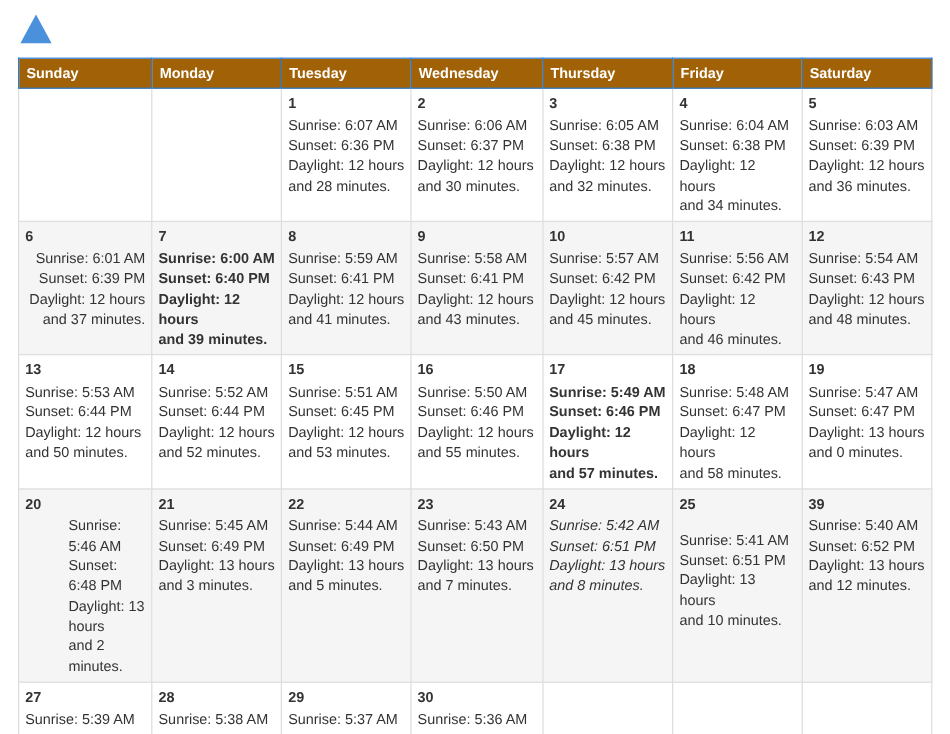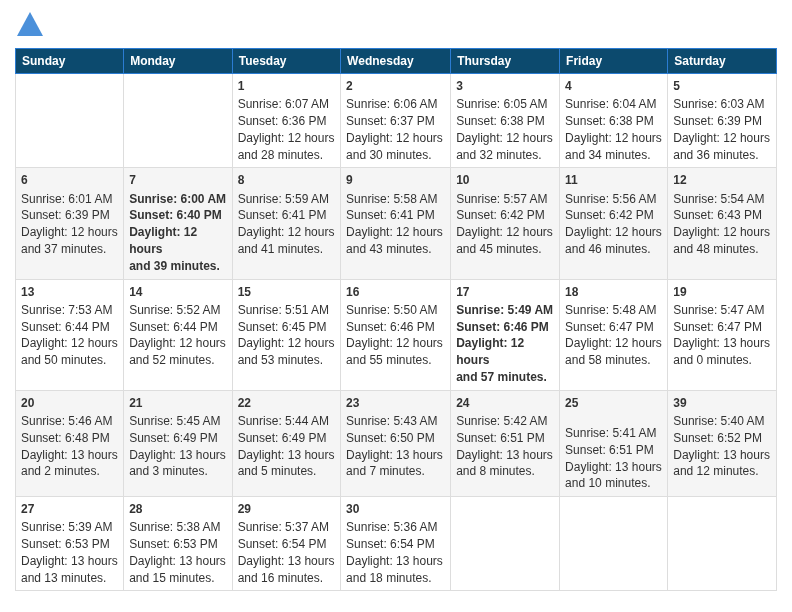--- a/index.html
+++ b/index.html
@@ -56,21 +56,21 @@
     .subtitle {
       font-size: 14px;
       color: #333;
     }
     .calendar {
       width: 100%;
       border-collapse: collapse;
       border: 1px solid #ccc;
     }
     .calendar th {
-      background-color: #0c4a6e;
+      background-color: #a16207;
       color: white;
       text-align: left;
       padding: 5px 6px;
       font-size: 12px;
       font-weight: bold;
       border: 1px solid #2b7cd3;
     }
     .calendar td {
       vertical-align: top;
       padding: 4px 5px;
@@ -169,21 +169,21 @@
             <span class="day-number">5</span>
             <div class="day-info" style="white-space: pre-line;">Sunrise: 6:03 AM
 Sunset: 6:39 PM
 Daylight: 12 hours
 and 36 minutes.</div>
           </td>
         </tr>
         <tr class="row-even">
           <td>
             <span class="day-number">6</span>
-            <div class="day-info" style="white-space: pre-line;">Sunrise: 6:01 AM
+            <div class="day-info" style="white-space: pre-line; text-align: right;">Sunrise: 6:01 AM
 Sunset: 6:39 PM
 Daylight: 12 hours
 and 37 minutes.</div>
           </td>
           <td>
             <span class="day-number">7</span>
             <div class="day-info" style="white-space: pre-line; font-weight: bold;">Sunrise: 6:00 AM
 Sunset: 6:40 PM
 Daylight: 12 hours
 and 39 minutes.</div>
@@ -220,21 +220,21 @@
             <span class="day-number">12</span>
             <div class="day-info" style="white-space: pre-line;">Sunrise: 5:54 AM
 Sunset: 6:43 PM
 Daylight: 12 hours
 and 48 minutes.</div>
           </td>
         </tr>
         <tr class="row-odd">
           <td>
             <span class="day-number">13</span>
-            <div class="day-info" style="white-space: pre-line;">Sunrise: 7:53 AM
+            <div class="day-info" style="white-space: pre-line;">Sunrise: 5:53 AM
 Sunset: 6:44 PM
 Daylight: 12 hours
 and 50 minutes.</div>
           </td>
           <td>
             <span class="day-number">14</span>
             <div class="day-info" style="white-space: pre-line;">Sunrise: 5:52 AM
 Sunset: 6:44 PM
 Daylight: 12 hours
 and 52 minutes.</div>
@@ -271,21 +271,21 @@
             <span class="day-number">19</span>
             <div class="day-info" style="white-space: pre-line;">Sunrise: 5:47 AM
 Sunset: 6:47 PM
 Daylight: 13 hours
 and 0 minutes.</div>
           </td>
         </tr>
         <tr class="row-even">
           <td>
             <span class="day-number">20</span>
-            <div class="day-info" style="white-space: pre-line;">Sunrise: 5:46 AM
+            <div class="day-info" style="white-space: pre-line; margin-left: 36px;">Sunrise: 5:46 AM
 Sunset: 6:48 PM
 Daylight: 13 hours
 and 2 minutes.</div>
           </td>
           <td>
             <span class="day-number">21</span>
             <div class="day-info" style="white-space: pre-line;">Sunrise: 5:45 AM
 Sunset: 6:49 PM
 Daylight: 13 hours
 and 3 minutes.</div>
@@ -299,21 +299,21 @@
           </td>
           <td>
             <span class="day-number">23</span>
             <div class="day-info" style="white-space: pre-line;">Sunrise: 5:43 AM
 Sunset: 6:50 PM
 Daylight: 13 hours
 and 7 minutes.</div>
           </td>
           <td>
             <span class="day-number">24</span>
-            <div class="day-info" style="white-space: pre-line;">Sunrise: 5:42 AM
+            <div class="day-info" style="white-space: pre-line; font-style: italic;">Sunrise: 5:42 AM
 Sunset: 6:51 PM
 Daylight: 13 hours
 and 8 minutes.</div>
           </td>
           <td>
             <span class="day-number">25</span>
             <div class="day-info" style="white-space: pre-line; margin-top: 14px;">Sunrise: 5:41 AM
 Sunset: 6:51 PM
 Daylight: 13 hours
 and 10 minutes.</div>

